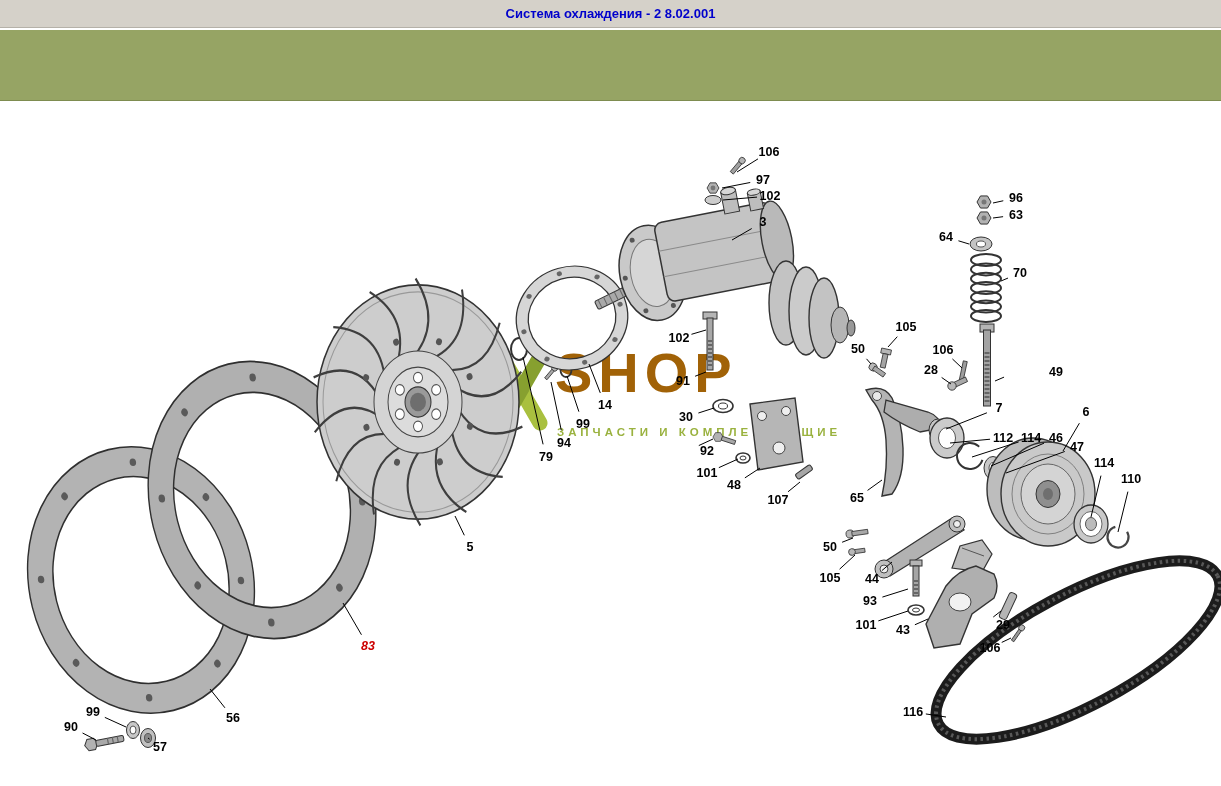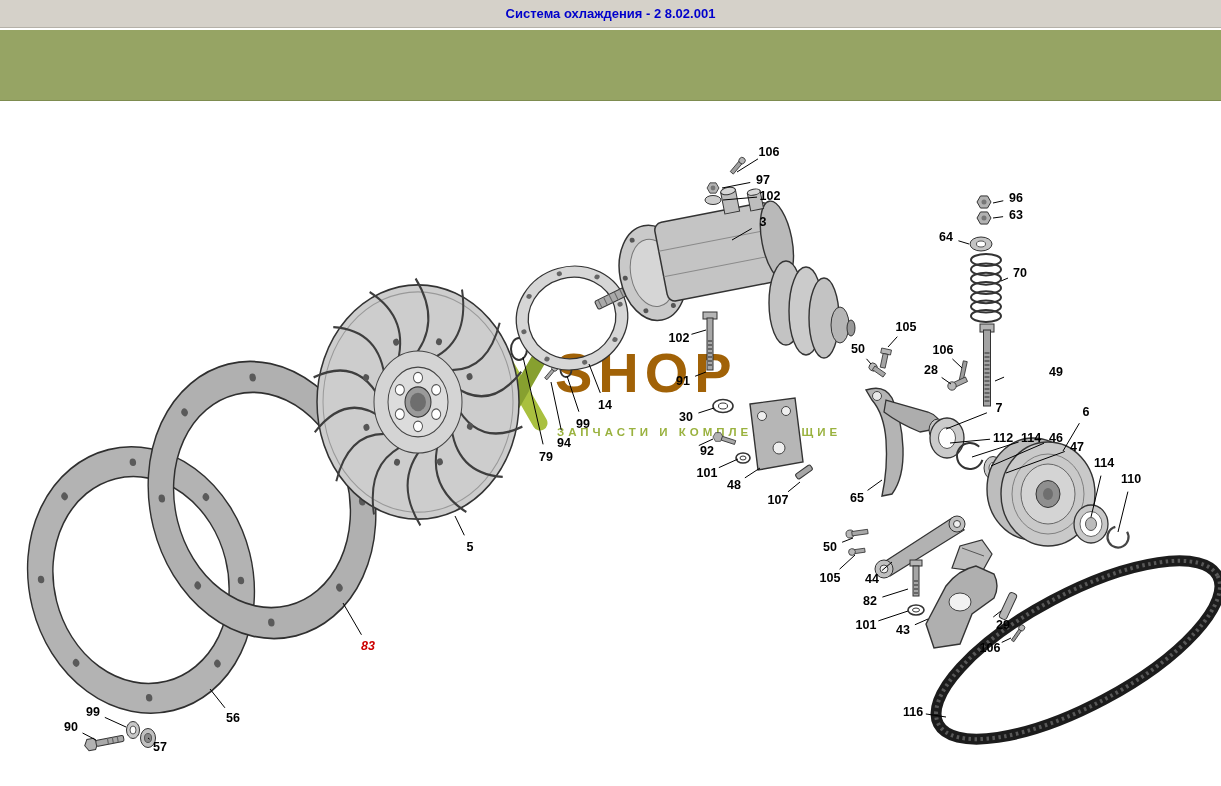--- a/index.html
+++ b/index.html
@@ -423,21 +423,21 @@
       <span class="part-label" style="left: 1086px; top: 412px;">6</span>
       <span class="part-label" style="left: 1003px; top: 438px;">112</span>
       <span class="part-label" style="left: 1031px; top: 438px;">114</span>
       <span class="part-label" style="left: 1056px; top: 438px;">46</span>
       <span class="part-label" style="left: 1077px; top: 447px;">47</span>
       <span class="part-label" style="left: 1104px; top: 463px;">114</span>
       <span class="part-label" style="left: 1131px; top: 479px;">110</span>
       <span class="part-label" style="left: 830px; top: 547px;">50</span>
       <span class="part-label" style="left: 830px; top: 578px;">105</span>
       <span class="part-label" style="left: 872px; top: 579px;">44</span>
-      <span class="part-label" style="left: 870px; top: 601px;">82</span>
+      <span class="part-label" style="left: 870px; top: 601px;">93</span>
       <span class="part-label" style="left: 866px; top: 625px;">101</span>
       <span class="part-label" style="left: 903px; top: 630px;">43</span>
       <span class="part-label" style="left: 983px; top: 625px; margin-left: 20px;">29</span>
       <span class="part-label" style="left: 990px; top: 648px;">106</span>
       <span class="part-label" style="left: 470px; top: 547px;">5</span>
       <span class="part-label hl" style="left: 368px; top: 646px; font-style: italic;">83</span>
       <span class="part-label" style="left: 233px; top: 718px;">56</span>
       <span class="part-label" style="left: 93px; top: 712px;">99</span>
       <span class="part-label" style="left: 71px; top: 727px;">90</span>
       <span class="part-label" style="left: 160px; top: 747px;">57</span>

